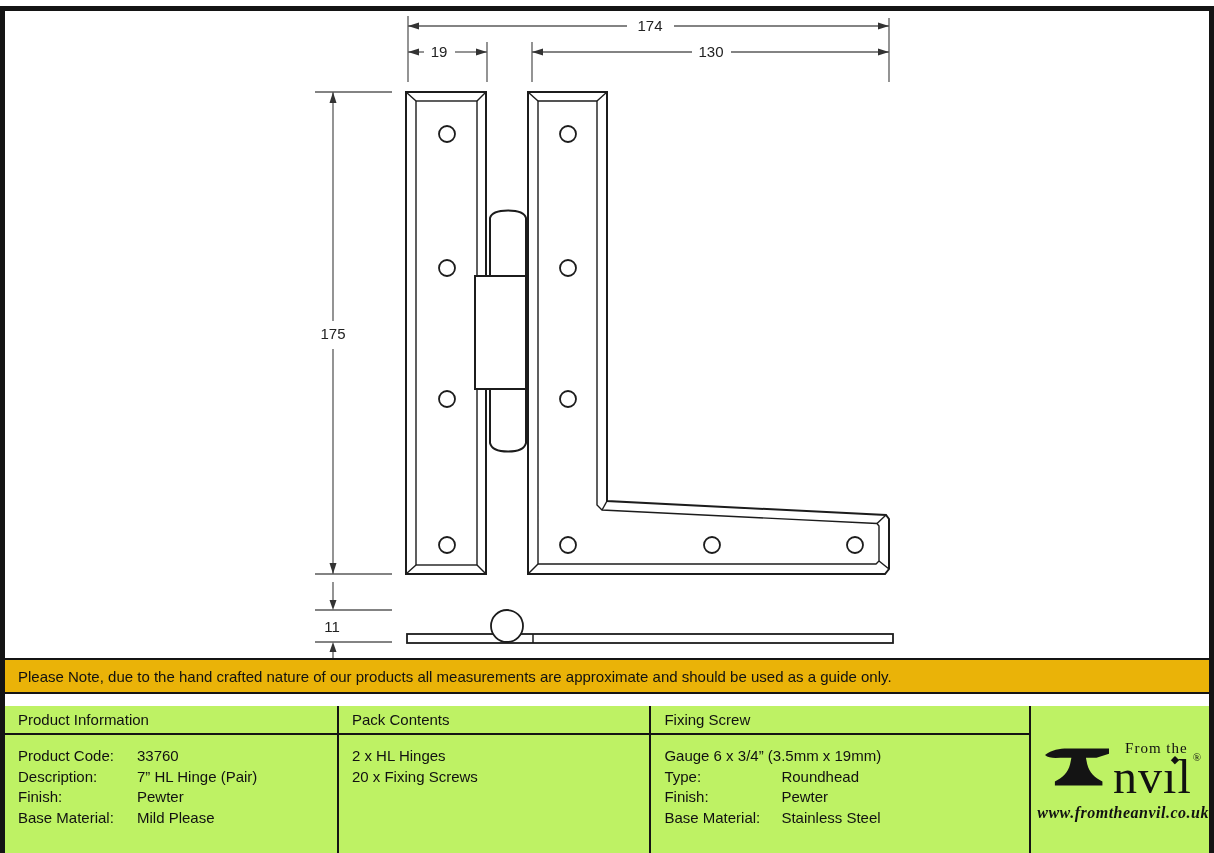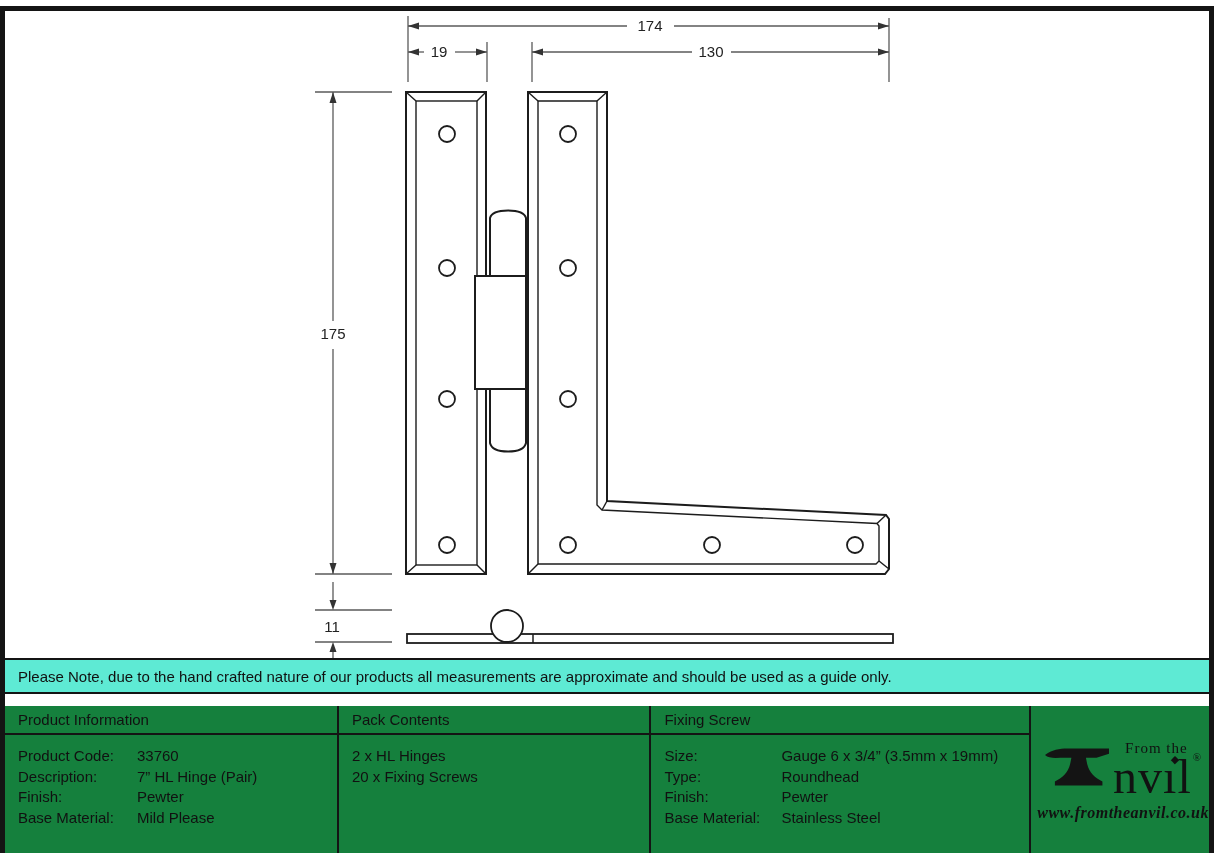--- a/index.html
+++ b/index.html
@@ -1,21 +1,21 @@
 <!DOCTYPE html>
 <html><head>
 <meta charset="utf-8">
 <style>
   html,body{margin:0;padding:0;background:#fff;}
   .page{position:relative;width:1214px;height:853px;background:#fff;font-family:"Liberation Sans",sans-serif;color:#111;overflow:hidden;margin-top:6px;}
   .frame{position:absolute;inset:0;border:5px solid #141414;pointer-events:none;z-index:10;}
   .drawing{position:absolute;top:0;left:0;width:1214px;height:668px;}
   .dim-text{font-size:15px;fill:#222;font-family:"Liberation Sans",sans-serif;}
-  .note{position:absolute;top:652px;left:5px;right:5px;height:32px;border-top:2px solid #141414;border-bottom:2px solid #141414;display:flex;align-items:center;padding-left:13px;font-size:15px;box-sizing:content-box;background:#5eead4;}
-  .tablewrap{position:absolute;top:700px;left:5px;right:5px;bottom:5px;display:flex;background:#15803d;}
+  .note{position:absolute;top:652px;left:5px;right:5px;height:32px;border-top:2px solid #141414;border-bottom:2px solid #141414;display:flex;align-items:center;padding-left:13px;font-size:15px;box-sizing:content-box;background:#eab308;}
+  .tablewrap{position:absolute;top:700px;left:5px;right:5px;bottom:5px;display:flex;background:#bef264;}
   .col{box-sizing:border-box;border-right:2px solid #141414;display:flex;flex-direction:column;}
   .col1{width:342px;}
   .col2{width:320px;}
   .col3{width:389px;}
   .logo-cell{flex:1;display:flex;align-items:center;justify-content:center;border-right:none;padding-left:6px;}
   .col-header{height:27px;border-bottom:2px solid #141414;display:flex;align-items:center;padding-left:13px;font-size:15px;flex:none;}
   .col-body{padding:11px 6px 0 13px;font-size:15px;line-height:20.5px;}
   .kv{display:flex;gap:11px;}
   .kv .k{width:108px;flex:none;}
   .col3 .kv .k{width:106px;}
@@ -160,21 +160,20 @@
       <div class="col-body">
         <div>2 x HL Hinges</div>
         <div>20 x Fixing Screws</div>
       </div>
     </div>
 
     <div class="col col3">
       <div class="col-header">Fixing Screw</div>
       <div class="col-body">
         <div class="kv">
-          <span class="k">Size:</span>
           <span class="v">Gauge 6 x 3/4” (3.5mm x 19mm)</span>
         </div>
         <div class="kv">
           <span class="k">Type:</span>
           <span class="v">Roundhead</span>
         </div>
         <div class="kv">
           <span class="k">Finish:</span>
           <span class="v">Pewter</span>
         </div>

